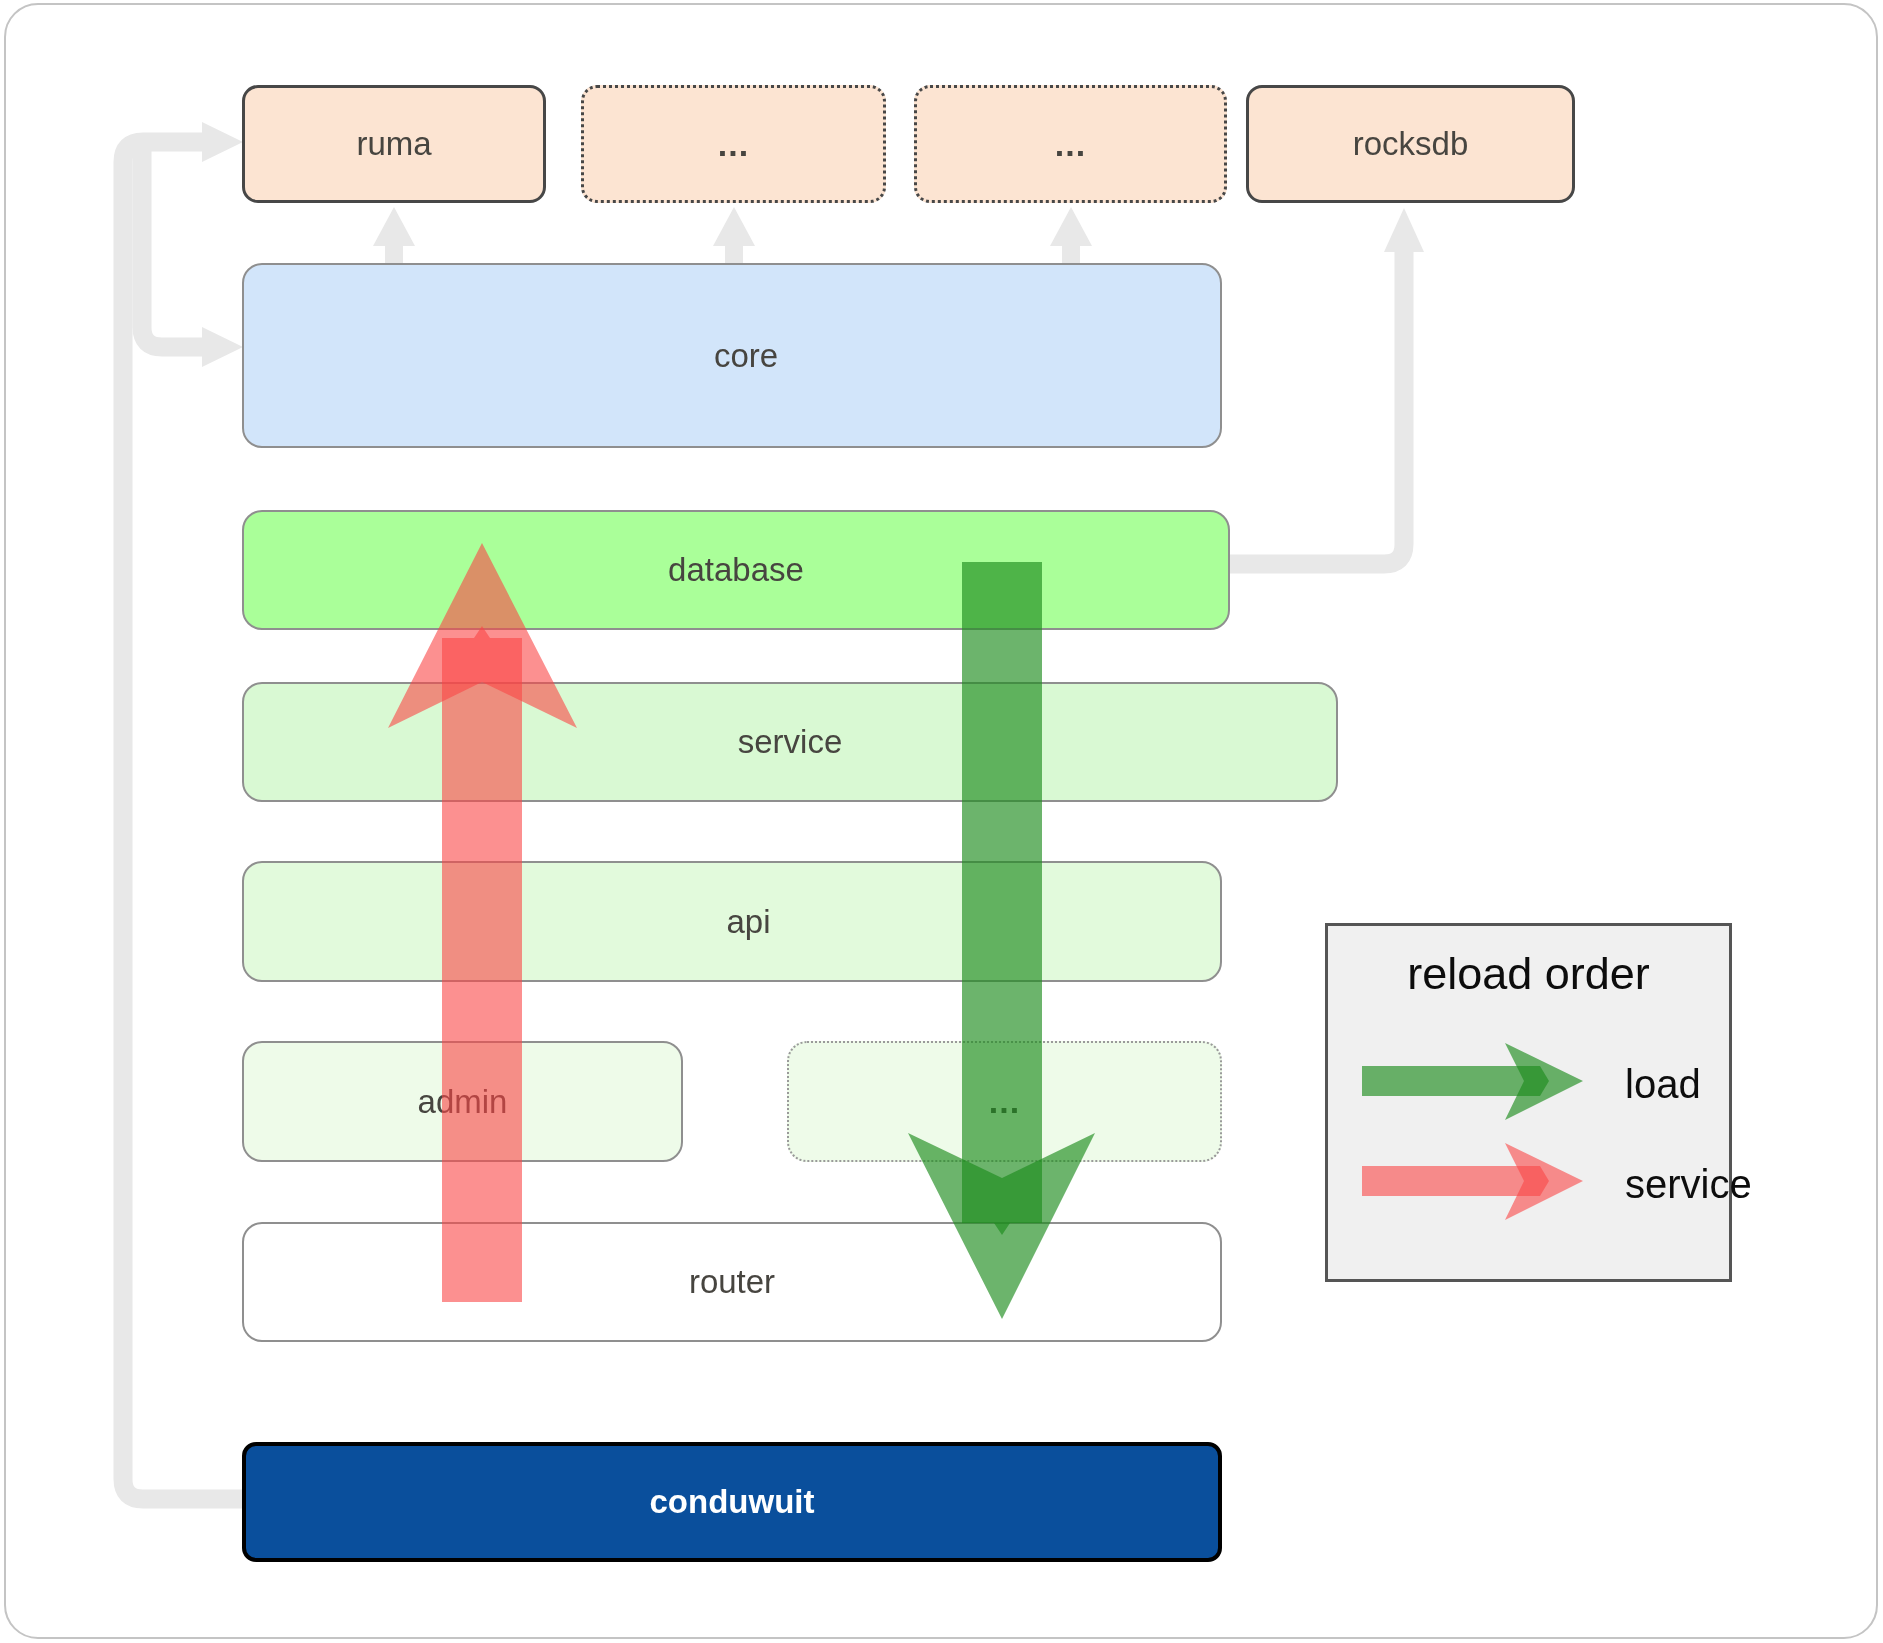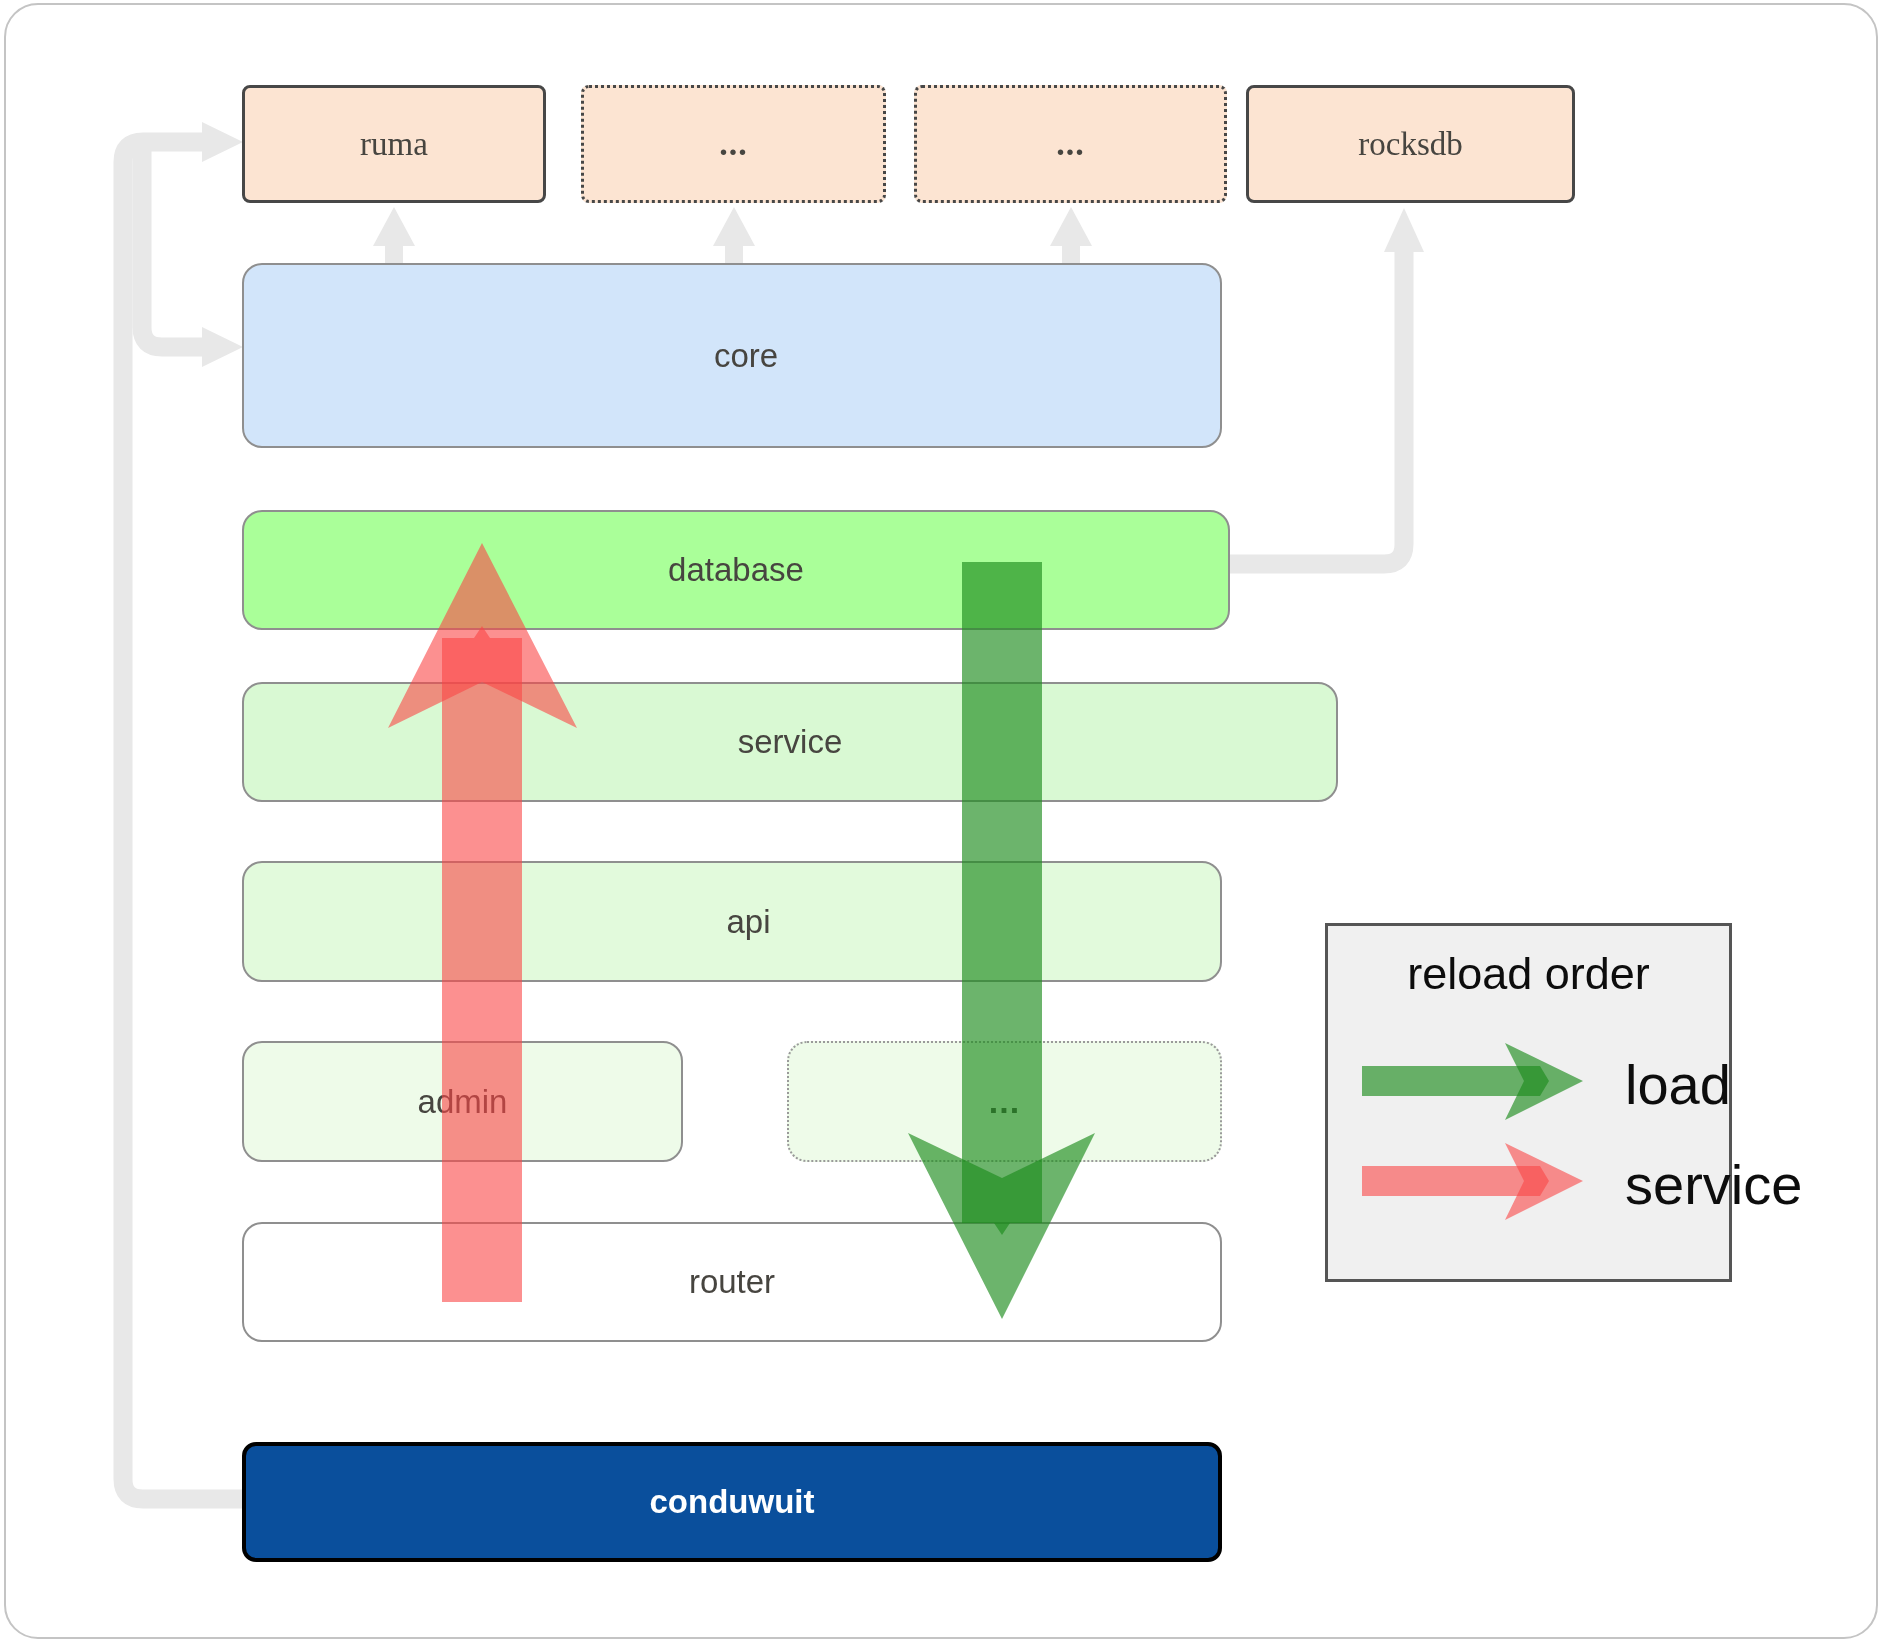--- a/index.html
+++ b/index.html
@@ -5,40 +5,40 @@
   html,body{margin:0;padding:0;background:#fff;}
   body{font-family:"Liberation Sans","DejaVu Sans",sans-serif;}
   .canvas{position:relative;width:1883px;height:1643px;background:#fff;overflow:hidden;}
   .frame{position:absolute;left:4px;top:3px;right:5px;bottom:4px;border:2px solid #c4c4c4;border-radius:34px;}
   .layer{position:absolute;left:0;top:0;width:1883px;height:1643px;}
   .layer.connectors{z-index:1;}
   .layer.arrows{z-index:3;pointer-events:none;}
   .box{position:absolute;box-sizing:border-box;display:flex;align-items:center;justify-content:center;z-index:2;
        font-size:33px;color:var(--label-text);}
   .box .lbl{white-space:nowrap;}
-  .r16{border-radius:8px;font-family:Liberation Serif, serif;} .r20{border-radius:20px;}
+  .r16{border-radius:16px;} .r20{border-radius:20px;}
   .top-solid{background:var(--peach-fill);border:3px solid #474747;}
   .top-dotted{background:var(--peach-fill);border:3px dotted #474747;}
   .dots{font-weight:bold;font-size:34px;letter-spacing:1px;}
   .core{background:var(--core-fill);border:2px solid #8f8f8f;}
   .database{background:var(--database-fill);border:2px solid #8f8f8f;}
   .service{background:var(--service-fill);border:2px solid #8f8f8f;}
   .api{background:var(--api-fill);border:2px solid #8f8f8f;padding-left:33px;}
   .admin{background:var(--admin-fill);border:2px solid #8f8f8f;}
   .admin-dotted{background:var(--admin-fill);border:2px dotted #9a9a9a;}
   .router{background:var(--router-fill);border:2px solid #8f8f8f;}
   .conduwuit{background:var(--conduwuit-fill);border:4px solid #000;color:#fff;font-weight:bold;border-radius:14px;}
   .connector{fill:none;stroke:var(--connector);stroke-width:19;}
   .connector-head{fill:var(--connector);}
   .unload-shape{fill:var(--unload-arrow);fill-opacity:0.6;}
   .load-shape{fill:var(--load-arrow);fill-opacity:0.65;}
   .legend{position:absolute;left:1325px;top:923px;width:407px;height:359px;box-sizing:border-box;
           background:var(--legend-bg);border:3px solid #555;z-index:2;}
   .legend-title{position:absolute;left:0;right:0;top:22px;text-align:center;font-size:45px;color:#0d0d0d;}
-  .legend-label{position:absolute;left:297px;height:48px;display:flex;align-items:center;font-size:56px;color:#0d0d0d;}
+  .legend-label{position:absolute;left:297px;height:48px;display:flex;align-items:center;font-size:40px;color:#0d0d0d;}
   .legend-label.load{top:134px;}
   .legend-label.unload{top:234px;}
 </style>
 </head>
 <body>
 
 <div class="canvas">
 
   <div class="frame"></div>
 

